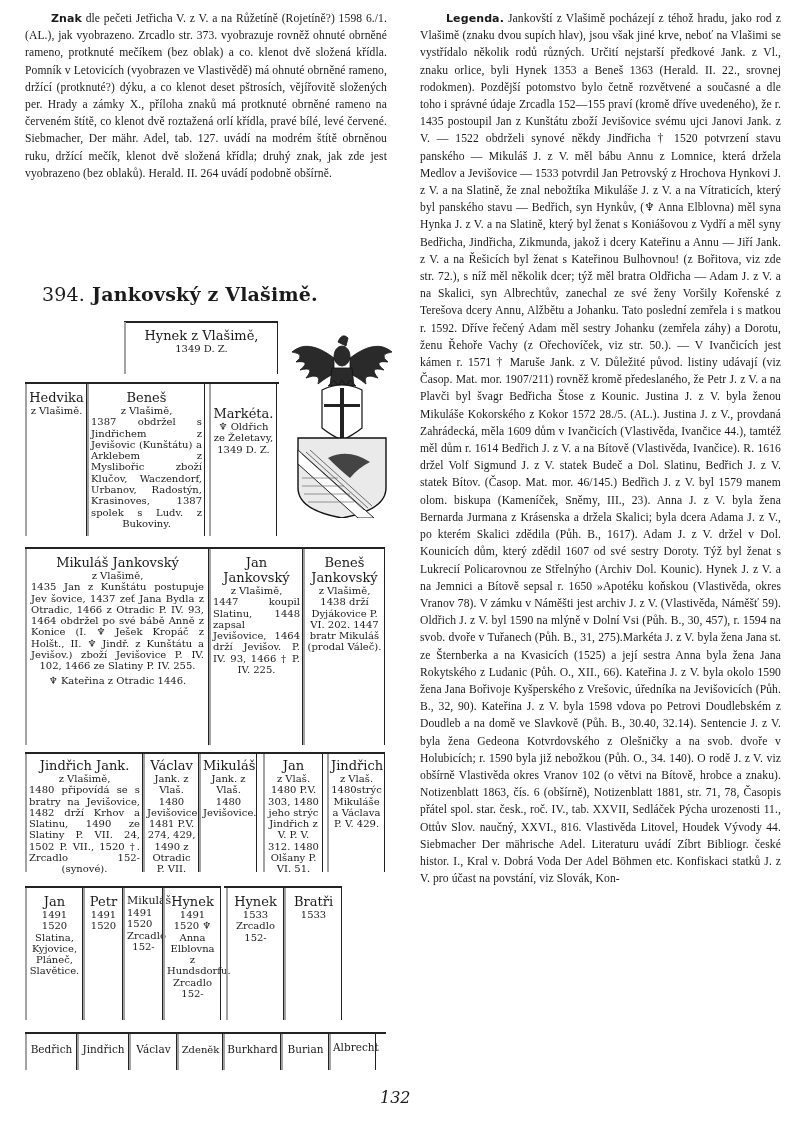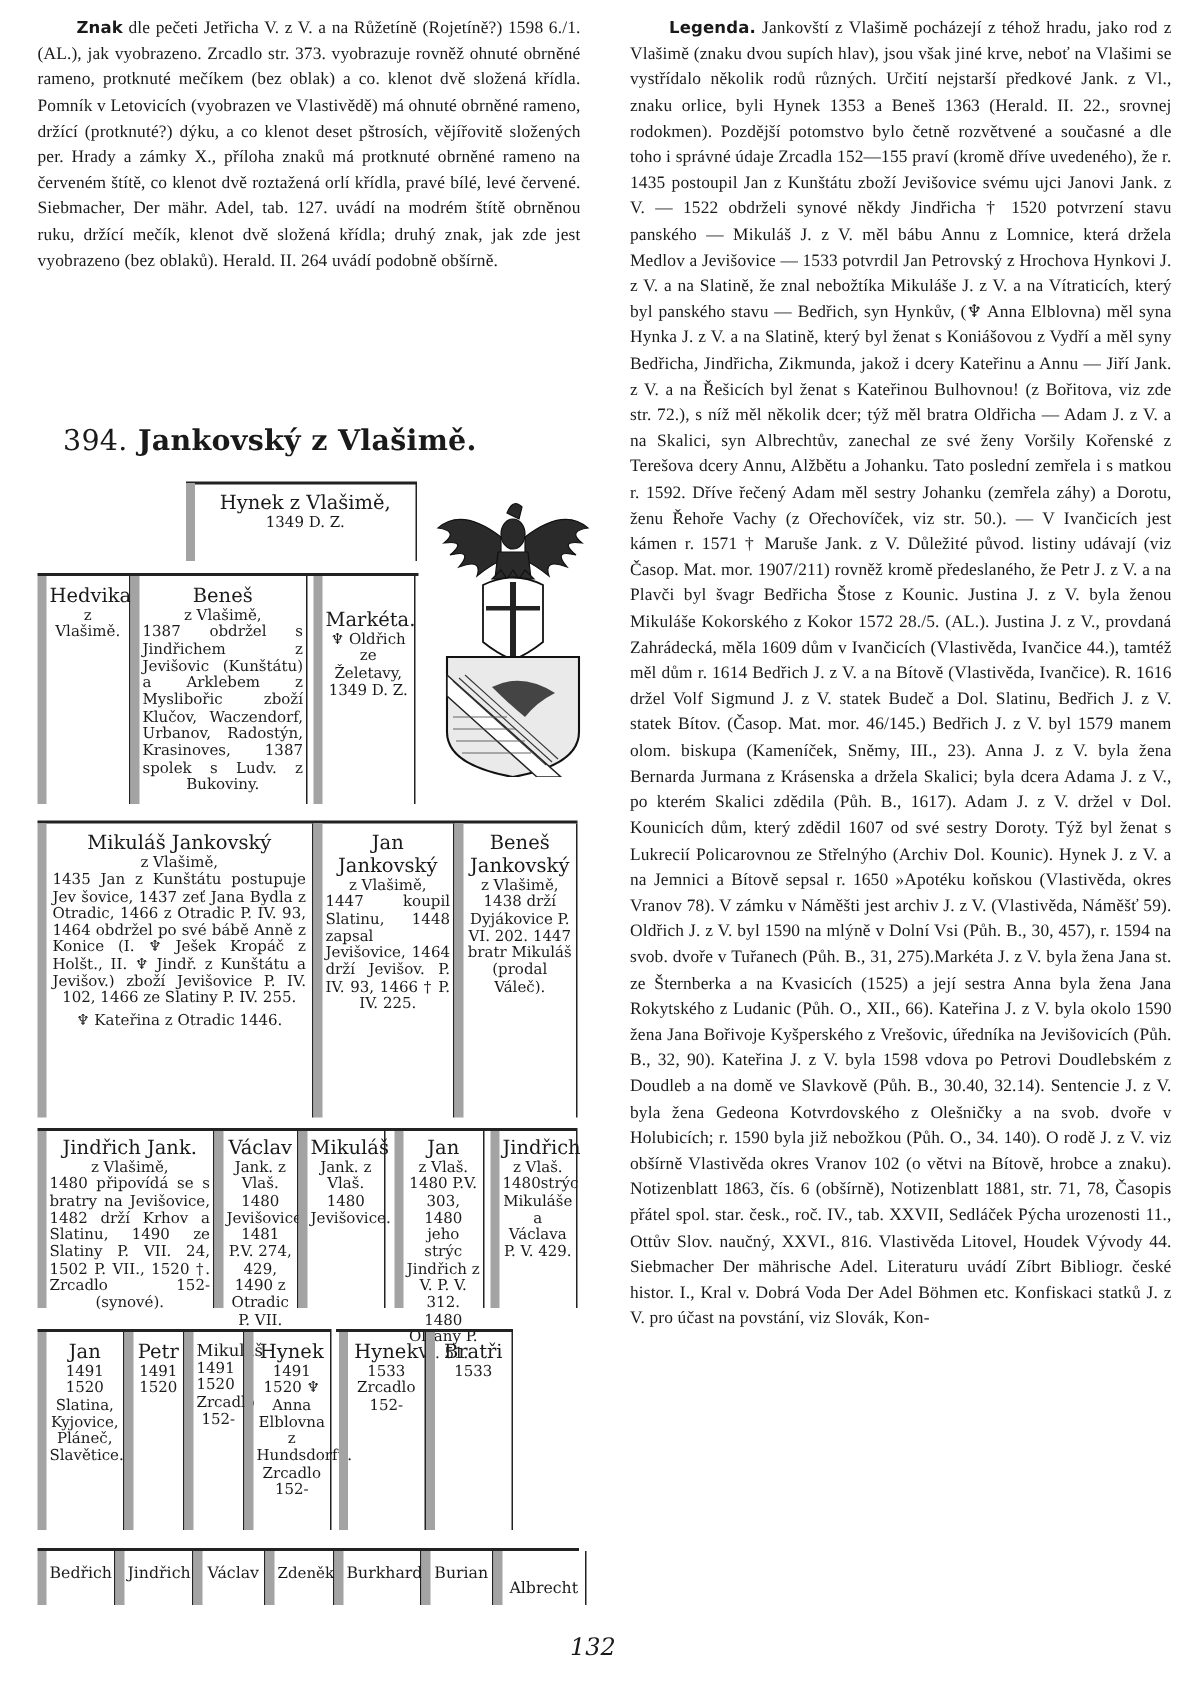--- a/index.html
+++ b/index.html
@@ -7,21 +7,21 @@
          font-family:"DejaVu Serif","Liberation Serif",serif; color:#1a1a1a; }
   .col-left { position:absolute; left:25px; top:10px; width:362px; }
   .col-right { position:absolute; left:420px; top:10px; width:361px; }
   .para { font-size:11.6px; line-height:17.2px; text-align:justify; margin:0;
           font-family:"Liberation Serif","DejaVu Serif",serif; letter-spacing:0.1px; }
   .indent { text-indent:26px; }
   .lead { font-weight:bold; font-family:"DejaVu Sans","Liberation Sans",sans-serif; font-size:11px; }
   .section-title { position:absolute; left:42px; top:283px; font-size:19px; font-weight:bold;
           font-family:"DejaVu Serif","Liberation Serif",serif; margin:0; letter-spacing:0.2px; }
   .section-title .num { font-weight:normal; }
-  .box { position:absolute; border-left:6px solid #a3a3a3; border-right:1px solid #222;
+  .box { position:absolute; border-left:2px solid #a3a3a3; border-right:1px solid #222;
          text-align:center; font-size:10px; line-height:11.3px; box-sizing:border-box; padding:0 2px; }
   .box .nm { font-size:13px; line-height:15px; display:block; }
   .box .sub { display:block; }
   .box .tx { display:block; text-align:justify; text-align-last:center; }
   .hline { position:absolute; height:0; border-top:2px solid #222; }
   .coat { position:absolute; left:288px; top:328px; width:108px; height:190px; }
   .page-number { position:absolute; left:380px; top:1088px; font-size:16px; font-style:italic;
           font-family:"DejaVu Serif","Liberation Serif",serif; }
 </style>
 </head>
@@ -161,21 +161,21 @@
   </div>
 
   <div class="hline" style="left:25px; top:1032px; width:361px;"></div>
   <div id="gen6">
       <div class="box" style="left: 25px; top: 1034px; width: 52px; height: 36px; padding-top: 10px; font-size: 10.5px;">Bedřich</div>
       <div class="box" style="left: 77px; top: 1034px; width: 52px; height: 36px; padding-top: 10px; font-size: 10.5px;">Jindřich</div>
       <div class="box" style="left: 129px; top: 1034px; width: 48px; height: 36px; padding-top: 10px; font-size: 10.5px;">Václav</div>
       <div class="box" style="left: 177px; top: 1034px; width: 46px; height: 36px; padding-top: 10px; font-size: 10px;">Zdeněk</div>
       <div class="box" style="left: 223px; top: 1034px; width: 58px; height: 36px; padding-top: 10px; font-size: 10.5px;">Burkhard</div>
       <div class="box" style="left: 281px; top: 1034px; width: 48px; height: 36px; padding-top: 10px; font-size: 10.5px;">Burian</div>
-      <div class="box" style="left: 329px; top: 1034px; width: 62px; height: 36px; padding-top: 20px; font-size: 10.5px;">Albrecht</div>
+      <div class="box" style="left: 329px; top: 1034px; width: 47px; height: 36px; padding-top: 8px; font-size: 10.5px;">Albrecht</div>
     </div>
 </div>
 
 <div class="col-right">
   <p class="para indent"><span class="lead">Legenda.</span><span> Jankovští z Vlašimě pocházejí z téhož hradu, jako rod z Vlašimě (znaku dvou supích hlav), jsou však jiné krve, neboť na Vlašimi se vystřídalo několik rodů různých. Určití nejstarší předkové Jank. z Vl., znaku orlice, byli Hynek 1353 a Beneš 1363 (Herald. II. 22., srovnej rodokmen). Pozdější potomstvo bylo četně rozvětvené a současné a dle toho i správné údaje Zrcadla 152—155 praví (kromě dříve uvedeného), že r. 1435 postoupil Jan z Kunštátu zboží Jevišovice svému ujci Janovi Jank. z V. — 1522 obdrželi synové někdy Jindřicha † 1520 potvrzení stavu panského — Mikuláš J. z V. měl bábu Annu z Lomnice, která držela Medlov a Jevišovice — 1533 potvrdil Jan Petrovský z Hrochova Hynkovi J. z V. a na Slatině, že znal nebožtíka Mikuláše J. z V. a na Vítraticích, který byl panského stavu — Bedřich, syn Hynkův, (♆ Anna Elblovna) měl syna Hynka J. z V. a na Slatině, který byl ženat s Koniášovou z Vydří a měl syny Bedřicha, Jindřicha, Zikmunda, jakož i dcery Kateřinu a Annu — Jiří Jank. z V. a na Řešicích byl ženat s Kateřinou Bulhovnou! (z Bořitova, viz zde str. 72.), s níž měl několik dcer; týž měl bratra Oldřicha — Adam J. z V. a na Skalici, syn Albrechtův, zanechal ze své ženy Voršily Kořenské z Terešova dcery Annu, Alžbětu a Johanku. Tato poslední zemřela i s matkou r. 1592. Dříve řečený Adam měl sestry Johanku (zemřela záhy) a Dorotu, ženu Řehoře Vachy (z Ořechovíček, viz str. 50.). — V Ivančicích jest kámen r. 1571 † Maruše Jank. z V. Důležité původ. listiny udávají (viz Časop. Mat. mor. 1907/211) rovněž kromě předeslaného, že Petr J. z V. a na Plavči byl švagr Bedřicha Štose z Kounic. Justina J. z V. byla ženou Mikuláše Kokorského z Kokor 1572 28./5. (AL.). Justina J. z V., provdaná Zahrádecká, měla 1609 dům v Ivančicích (Vlastivěda, Ivančice 44.), tamtéž měl dům r. 1614 Bedřich J. z V. a na Bítově (Vlastivěda, Ivančice). R. 1616 držel Volf Sigmund J. z V. statek Budeč a Dol. Slatinu, Bedřich J. z V. statek Bítov. (Časop. Mat. mor. 46/145.) Bedřich J. z V. byl 1579 manem olom. biskupa (Kameníček, Sněmy, III., 23). Anna J. z V. byla žena Bernarda Jurmana z Krásenska a držela Skalici; byla dcera Adama J. z V., po kterém Skalici zdědila (Půh. B., 1617). Adam J. z V. držel v Dol. Kounicích dům, který zdědil 1607 od své sestry Doroty. Týž byl ženat s Lukrecií Policarovnou ze Střelnýho (Archiv Dol. Kounic). Hynek J. z V. a na Jemnici a Bítově sepsal r. 1650 »Apotéku koňskou (Vlastivěda, okres Vranov 78). V zámku v Náměšti jest archiv J. z V. (Vlastivěda, Náměšť 59). Oldřich J. z V. byl 1590 na mlýně v Dolní Vsi (Půh. B., 30, 457), r. 1594 na svob. dvoře v Tuřanech (Půh. B., 31, 275).Markéta J. z V. byla žena Jana st. ze Šternberka a na Kvasicích (1525) a její sestra Anna byla žena Jana Rokytského z Ludanic (Půh. O., XII., 66). Kateřina J. z V. byla okolo 1590 žena Jana Bořivoje Kyšperského z Vrešovic, úředníka na Jevišovicích (Půh. B., 32, 90). Kateřina J. z V. byla 1598 vdova po Petrovi Doudlebském z Doudleb a na domě ve Slavkově (Půh. B., 30.40, 32.14). Sentencie J. z V. byla žena Gedeona Kotvrdovského z Olešničky a na svob. dvoře v Holubicích; r. 1590 byla již nebožkou (Půh. O., 34. 140). O rodě J. z V. viz obšírně Vlastivěda okres Vranov 102 (o větvi na Bítově, hrobce a znaku). Notizenblatt 1863, čís. 6 (obšírně), Notizenblatt 1881, str. 71, 78, Časopis přátel spol. star. česk., roč. IV., tab. XXVII, Sedláček Pýcha urozenosti 11., Ottův Slov. naučný, XXVI., 816. Vlastivěda Litovel, Houdek Vývody 44. Siebmacher Der mährische Adel. Literaturu uvádí Zíbrt Bibliogr. české histor. I., Kral v. Dobrá Voda Der Adel Böhmen etc. Konfiskaci statků J. z V. pro účast na povstání, viz Slovák, Kon-</span></p>
 </div>
 
 <div class="page-number">132</div>
 
 </body></html>

